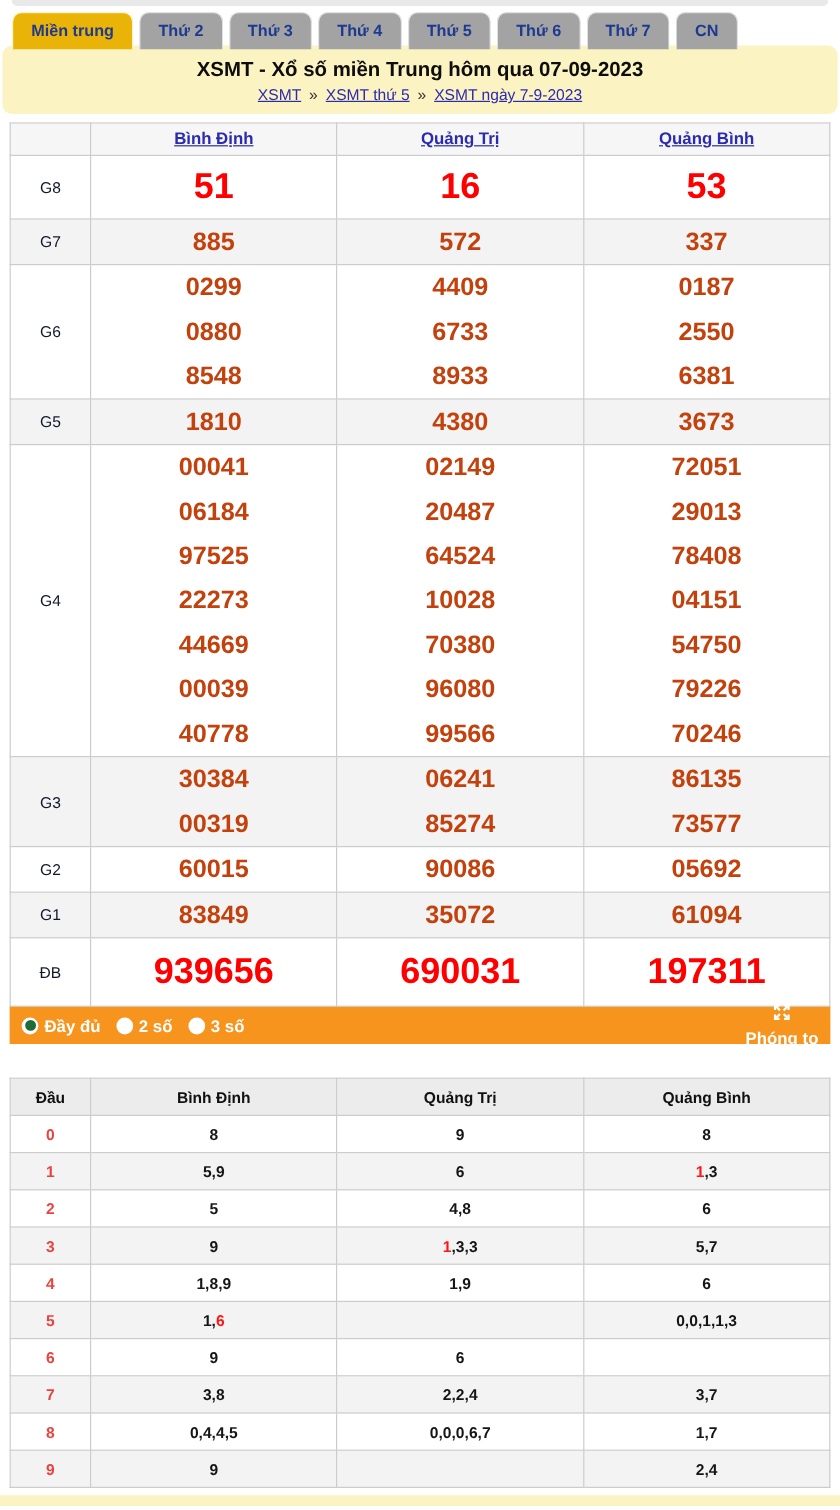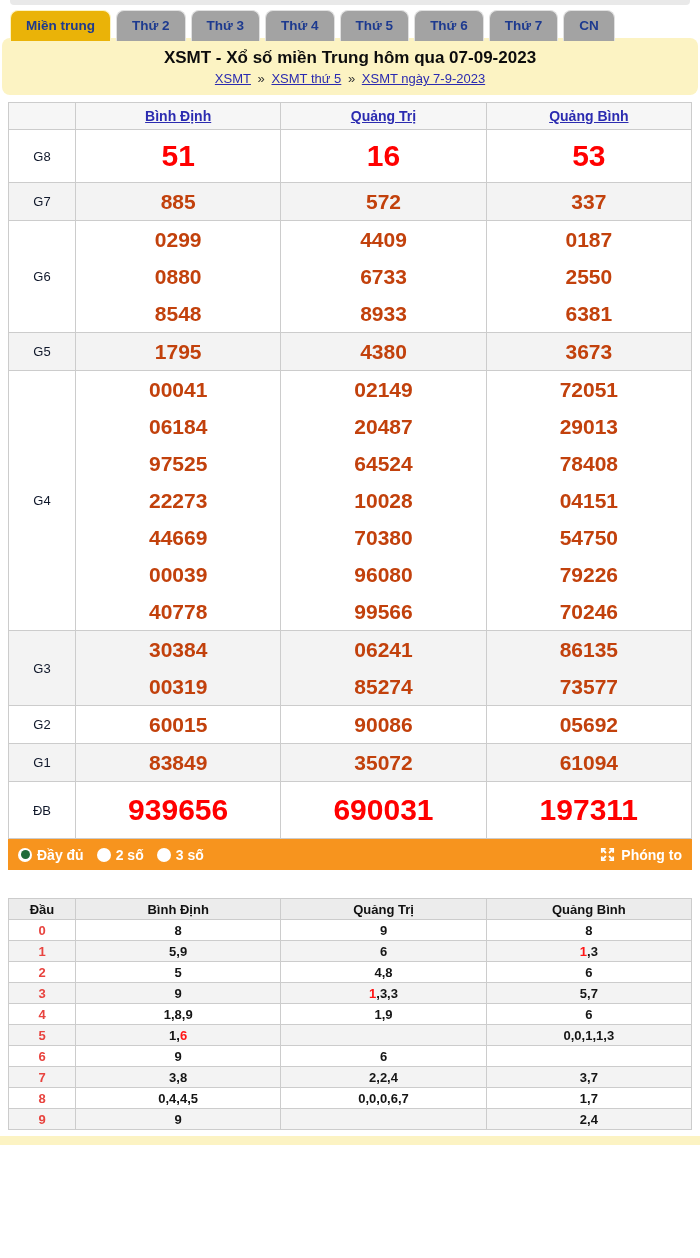--- a/index.html
+++ b/index.html
@@ -52,25 +52,25 @@
     margin:0 8px; height:31px; background:#F7941E; color:#fff;
     display:flex; align-items:center; justify-content:space-between; padding:0 10px;
   }
   .radio-group { display:flex; align-items:center; gap:13px; }
   .radio { display:flex; align-items:center; gap:5px; font-weight:bold; font-size:14px; cursor:pointer; }
   .radio-circle { width:14px; height:14px; background:#fff; border-radius:50%; position:relative; display:inline-block; }
   .radio-circle.selected::after {
     content:""; position:absolute; left:2.5px; top:2.5px; width:9px; height:9px;
     border-radius:50%; background:#1f6b3a;
   }
-  .zoom-btn { display:flex; align-items:center; gap:6px; font-weight:bold; font-size:14px; cursor:pointer; }
+  .zoom-btn { display:flex; align-items:center; gap:6px; font-weight:bold; font-size:14px; cursor:pointer;flex-direction:column; }
 
   
   table.tails { width:684px; margin:28px 8px 0; border-collapse:collapse; table-layout:fixed; }
-  table.tails th, table.tails td { border:1px solid #cccccc; height:21px; text-align:center; background:#fff; }
+  table.tails th, table.tails td { border:1px solid #cccccc; height:31px; text-align:center; background:#fff; }
   table.tails th { background:#ececec; font-size:13px; font-weight:bold; color:#111; }
   table.tails td { font-size:13px; font-weight:bold; color:#151515; }
   table.tails td.head { color:#e8433e; }
   table.tails span.red { color:#ff1515; }
   table.tails tr.shade td { background:#f3f3f3; }
 
   .bottom-strip { height:9px; background:#FCF3C3; margin-top:6px; }
 </style>
 </head>
 <body>
@@ -147,21 +147,21 @@
           </td>
           <td>
             <div class="num">0187</div>
             <div class="num">2550</div>
             <div class="num">6381</div>
           </td>
         </tr>
         <tr class="shade">
           <td class="plabel">G5</td>
           <td>
-            <div class="num">1795</div>
+            <div class="num">1810</div>
           </td>
           <td>
             <div class="num">4380</div>
           </td>
           <td>
             <div class="num">3673</div>
           </td>
         </tr>
         <tr>
           <td class="plabel">G4</td>

